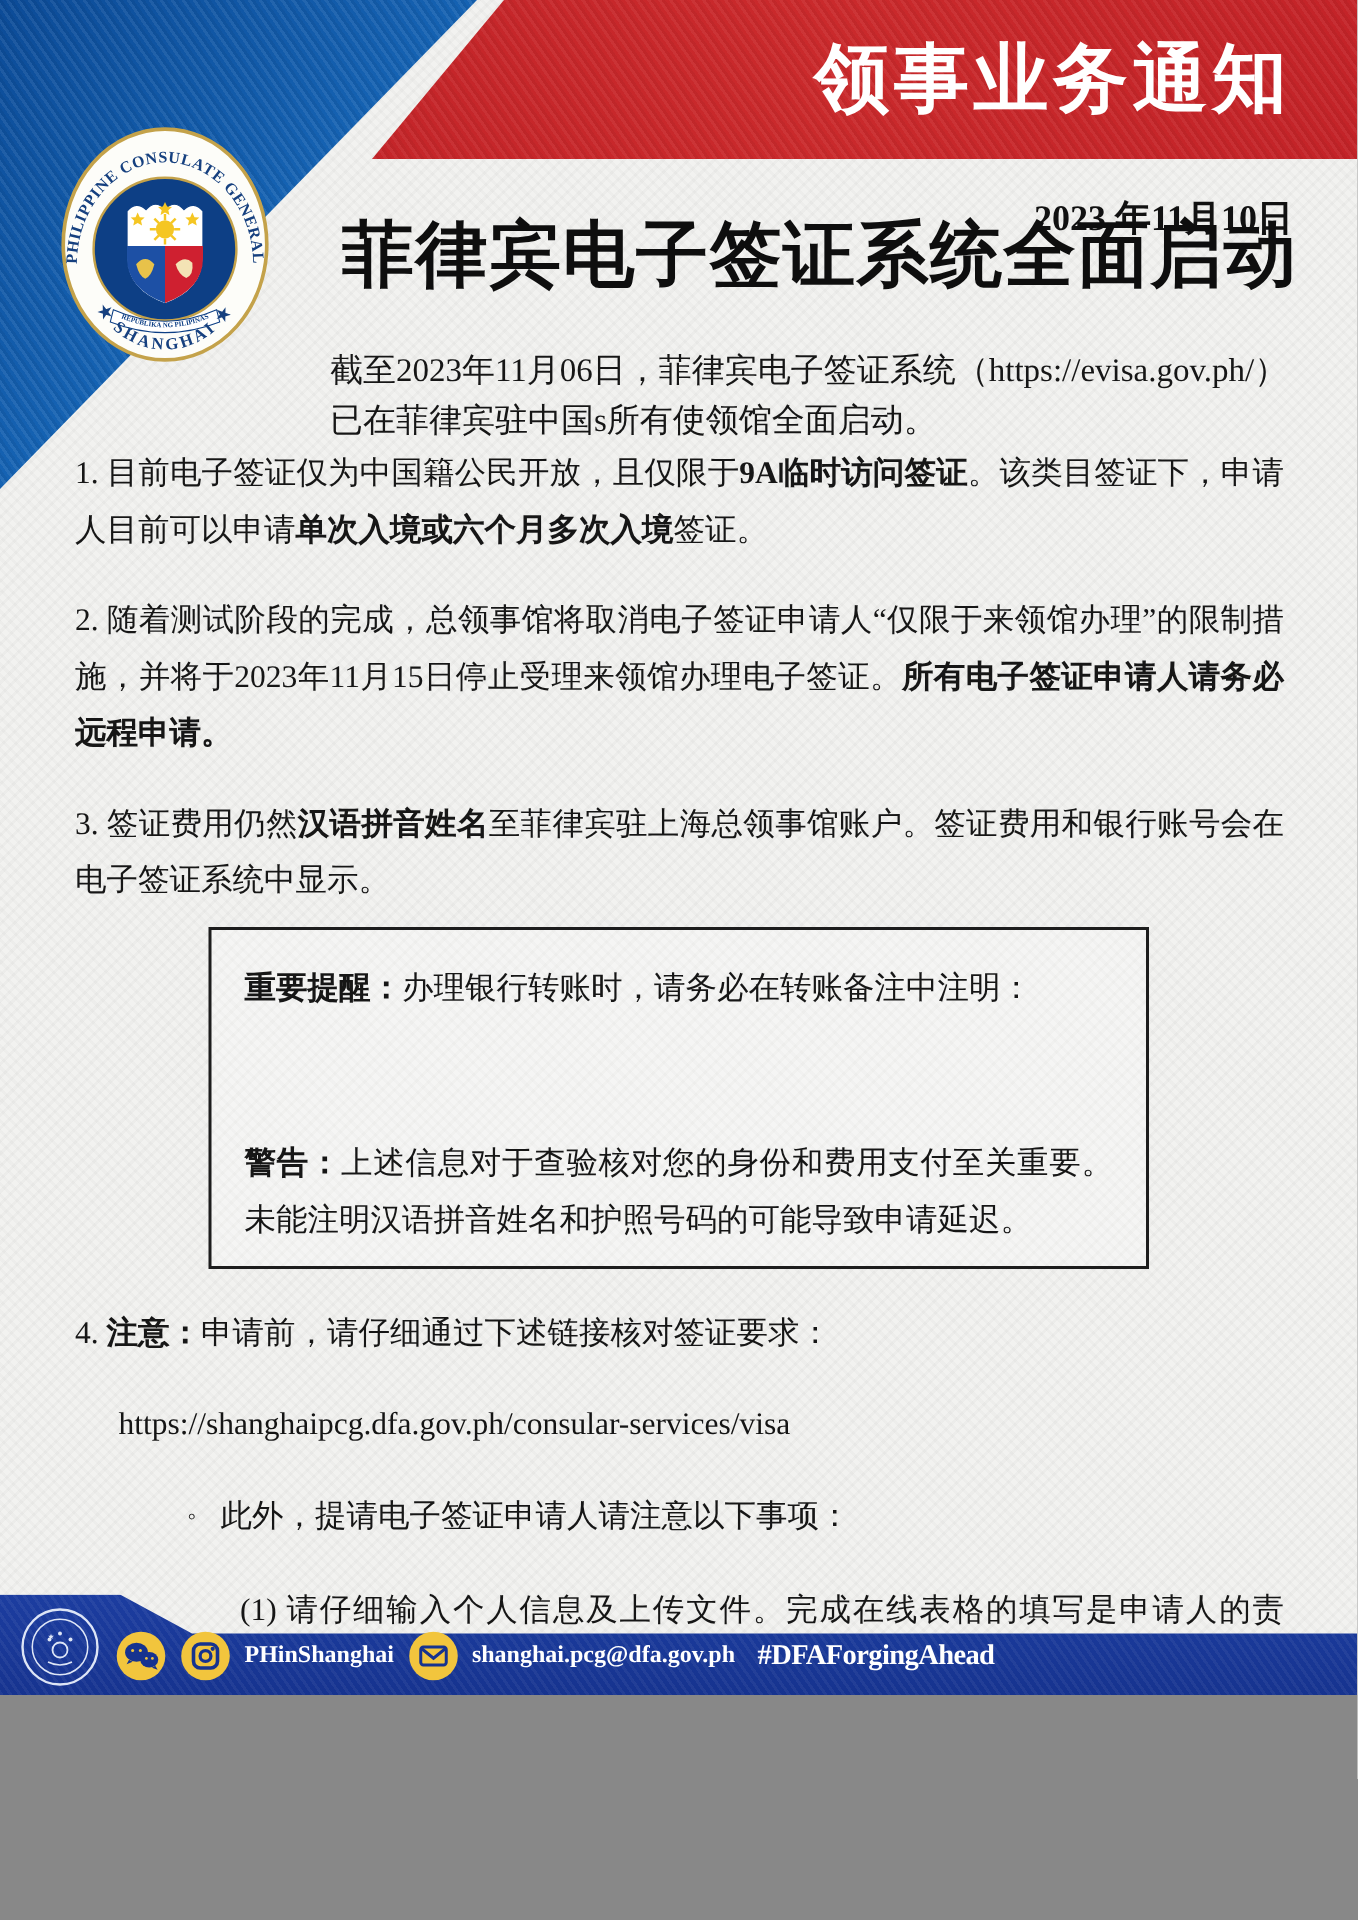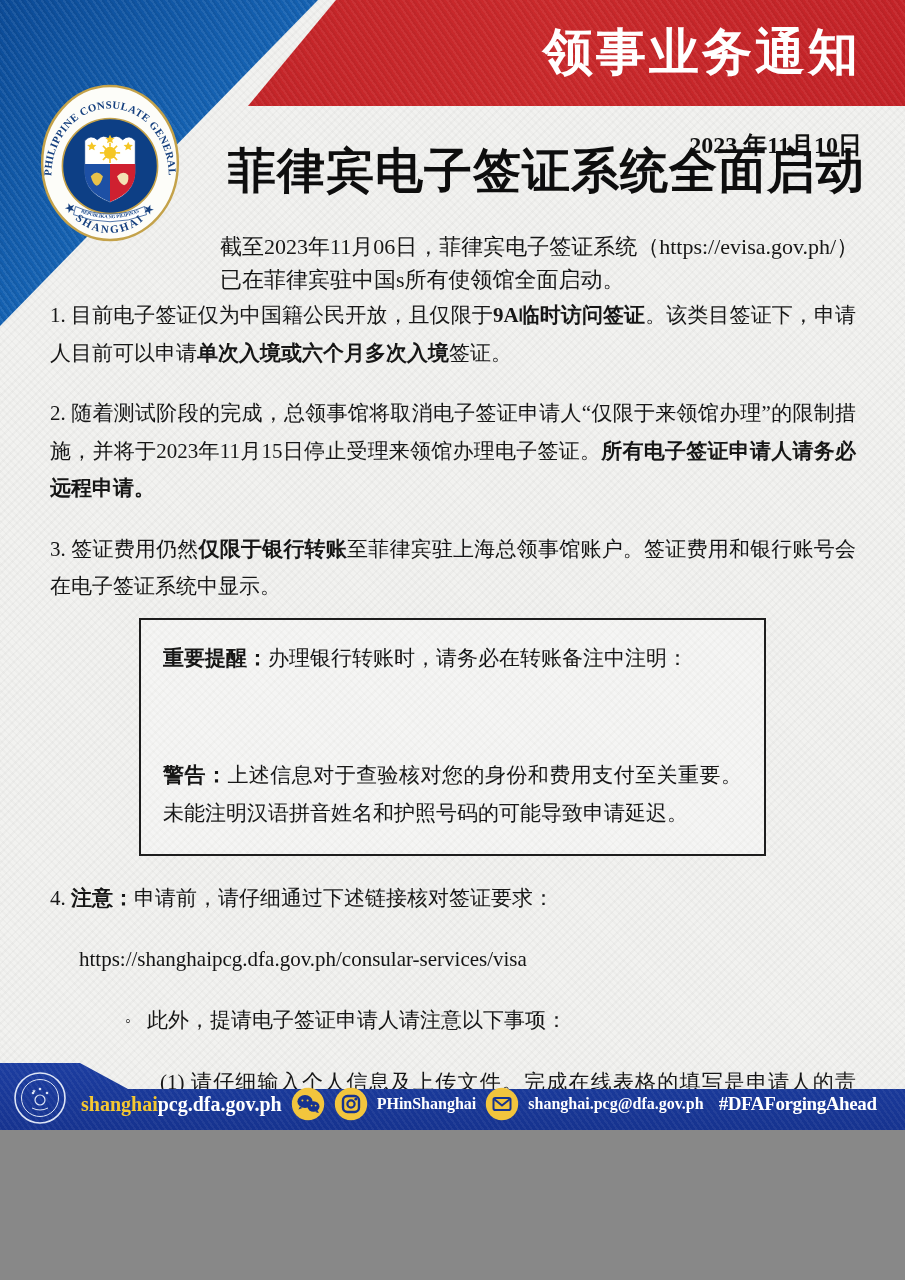--- a/index.html
+++ b/index.html
@@ -26,21 +26,21 @@
   .doc-title{position:absolute;top:146px;left:228px;width:662px;margin:0;text-align:left;
     font-size:48px;line-height:50px;font-weight:900;color:#0e0e0e;letter-spacing:1px;white-space:nowrap;}
   .doc-subtitle{position:absolute;top:230px;left:220px;width:676px;text-align:left;
     font-size:22px;line-height:33px;color:#161616;}
   .seal-wrap{position:absolute;top:83px;left:39px;width:142px;height:160px;}
   
   .body-col{position:absolute;top:297px;left:50px;width:806px;font-size:21px;line-height:37.5px;color:#161616;text-align:justify;}
   .para{margin:0 0 23px 0;}
   .para b{font-weight:700;}
   .notice-box{box-sizing:border-box;margin:9px 40px 24px 89px;width:627px;border:2px solid #1d1d1d;
-    padding:14px 22px 16px 22px;background:rgba(255,255,255,0.25);}
+    padding:14px 22px 6px 22px;background:rgba(255,255,255,0.25);}
   .notice-box .nb-line{margin:6px 0;}
   .nb-gap{height:34px;}
   .nb-num{font-style:italic;}
   .link-line{margin:0 0 24px 29px;}
   .link-text{color:#141414;text-decoration:none;}
   .sub-bullet-line{margin:0 0 24px 75px;}
   .sub-bullet{display:inline-block;width:22px;font-size:16px;vertical-align:1px;}
   .sub-item{margin:0 0 26px 110px;width:696px;}
   
   .footer-bar{position:absolute;left:0;bottom:0;width:905px;height:67px;
@@ -119,21 +119,21 @@
     <div>截至2023年11月06日，菲律宾电子签证系统（https://evisa.gov.ph/）</div>
     <div>已在菲律宾驻中国s所有使领馆全面启动。</div>
   </div>
 
   <div class="body-col">
 
     <p class="para"><span>1. 目前电子签证仅为中国籍公民开放，且仅限于</span><b>9A临时访问签证</b><span>。该类目签证下，申请人目前可以申请</span><b>单次入境或六个月多次入境</b><span>签证。</span></p>
 
     <p class="para"><span>2. 随着测试阶段的完成，总领事馆将取消电子签证申请人“仅限于来领馆办理”的限制措施，并将于2023年11月15日停止受理来领馆办理电子签证。</span><b>所有电子签证申请人请务必远程申请。</b></p>
 
-    <p class="para" style="margin-bottom:12px;"><span>3. 签证费用仍然</span><b>仅限于银行转账</b><span>至菲律宾驻上海总领事馆账户。签证费用和银行账号会在电子签证系统中显示。</span></p>
+    <p class="para" style="margin-bottom:12px;"><span>3. 签证费用仍然</span><b>汉语拼音姓名</b><span>至菲律宾驻上海总领事馆账户。签证费用和银行账号会在电子签证系统中显示。</span></p>
 
     <div class="notice-box">
       <div class="nb-line"><b>重要提醒：</b><span>办理银行转账时，请务必在转账备注中注明：</span></div>
       <div class="nb-gap"></div>
       <div class="nb-gap"></div>
       <div class="nb-line"><b>警告：</b><span>上述信息对于查验核对您的身份和费用支付至关重要。未能注明汉语拼音姓名和护照号码的可能导致申请延迟。</span></div>
     </div>
 
     <p class="para"><span>4. </span><b>注意：</b><span>申请前，请仔细通过下述链接核对签证要求：</span></p>
 
@@ -152,21 +152,20 @@
       <circle cx="28" cy="28" r="25" fill="none" stroke="#dde5f6" stroke-width="1.6"></circle>
       <circle cx="28" cy="28" r="18.5" fill="none" stroke="#dde5f6" stroke-width="1"></circle>
       <circle cx="28" cy="30" r="5" fill="none" stroke="#dde5f6" stroke-width="1.2"></circle>
       <path d="M22,21 l1,2.2 2.4,.2 -1.8,1.6 .5,2.3 -2.1,-1.2 -2.1,1.2 .5,-2.3 -1.8,-1.6 2.4,-.2 Z" fill="#dde5f6" transform="scale(0.55) translate(18,14)"></path>
       <circle cx="21" cy="23" r="1.3" fill="#dde5f6"></circle>
       <circle cx="35" cy="23" r="1.3" fill="#dde5f6"></circle>
       <circle cx="28" cy="19" r="1.3" fill="#dde5f6"></circle>
       <path d="M20,38 q8,4 16,0" fill="none" stroke="#dde5f6" stroke-width="1"></path>
     </svg>
 
-    <div class="footer-site"><span class="yellow">shanghai</span><span>pcg.dfa.gov.ph</span></div>
 
     <svg class="ficon" viewBox="0 0 34 34">
       <circle cx="17" cy="17" r="16.2" fill="#f2c53d"></circle>
       <ellipse cx="14" cy="14.5" rx="7.6" ry="6.4" fill="#16338f"></ellipse>
       <path d="M9,19.5 l-1.6,3 4,-1.6 Z" fill="#16338f"></path>
       <ellipse cx="22.5" cy="19.5" rx="6" ry="5.2" fill="#16338f"></ellipse>
       <path d="M26.5,23.5 l1.6,2.6 -3.8,-1.2 Z" fill="#16338f"></path>
       <circle cx="11.4" cy="13.4" r="1" fill="#f2c53d"></circle>
       <circle cx="16.6" cy="13.4" r="1" fill="#f2c53d"></circle>
       <circle cx="20.6" cy="18.6" r="0.9" fill="#f2c53d"></circle>

